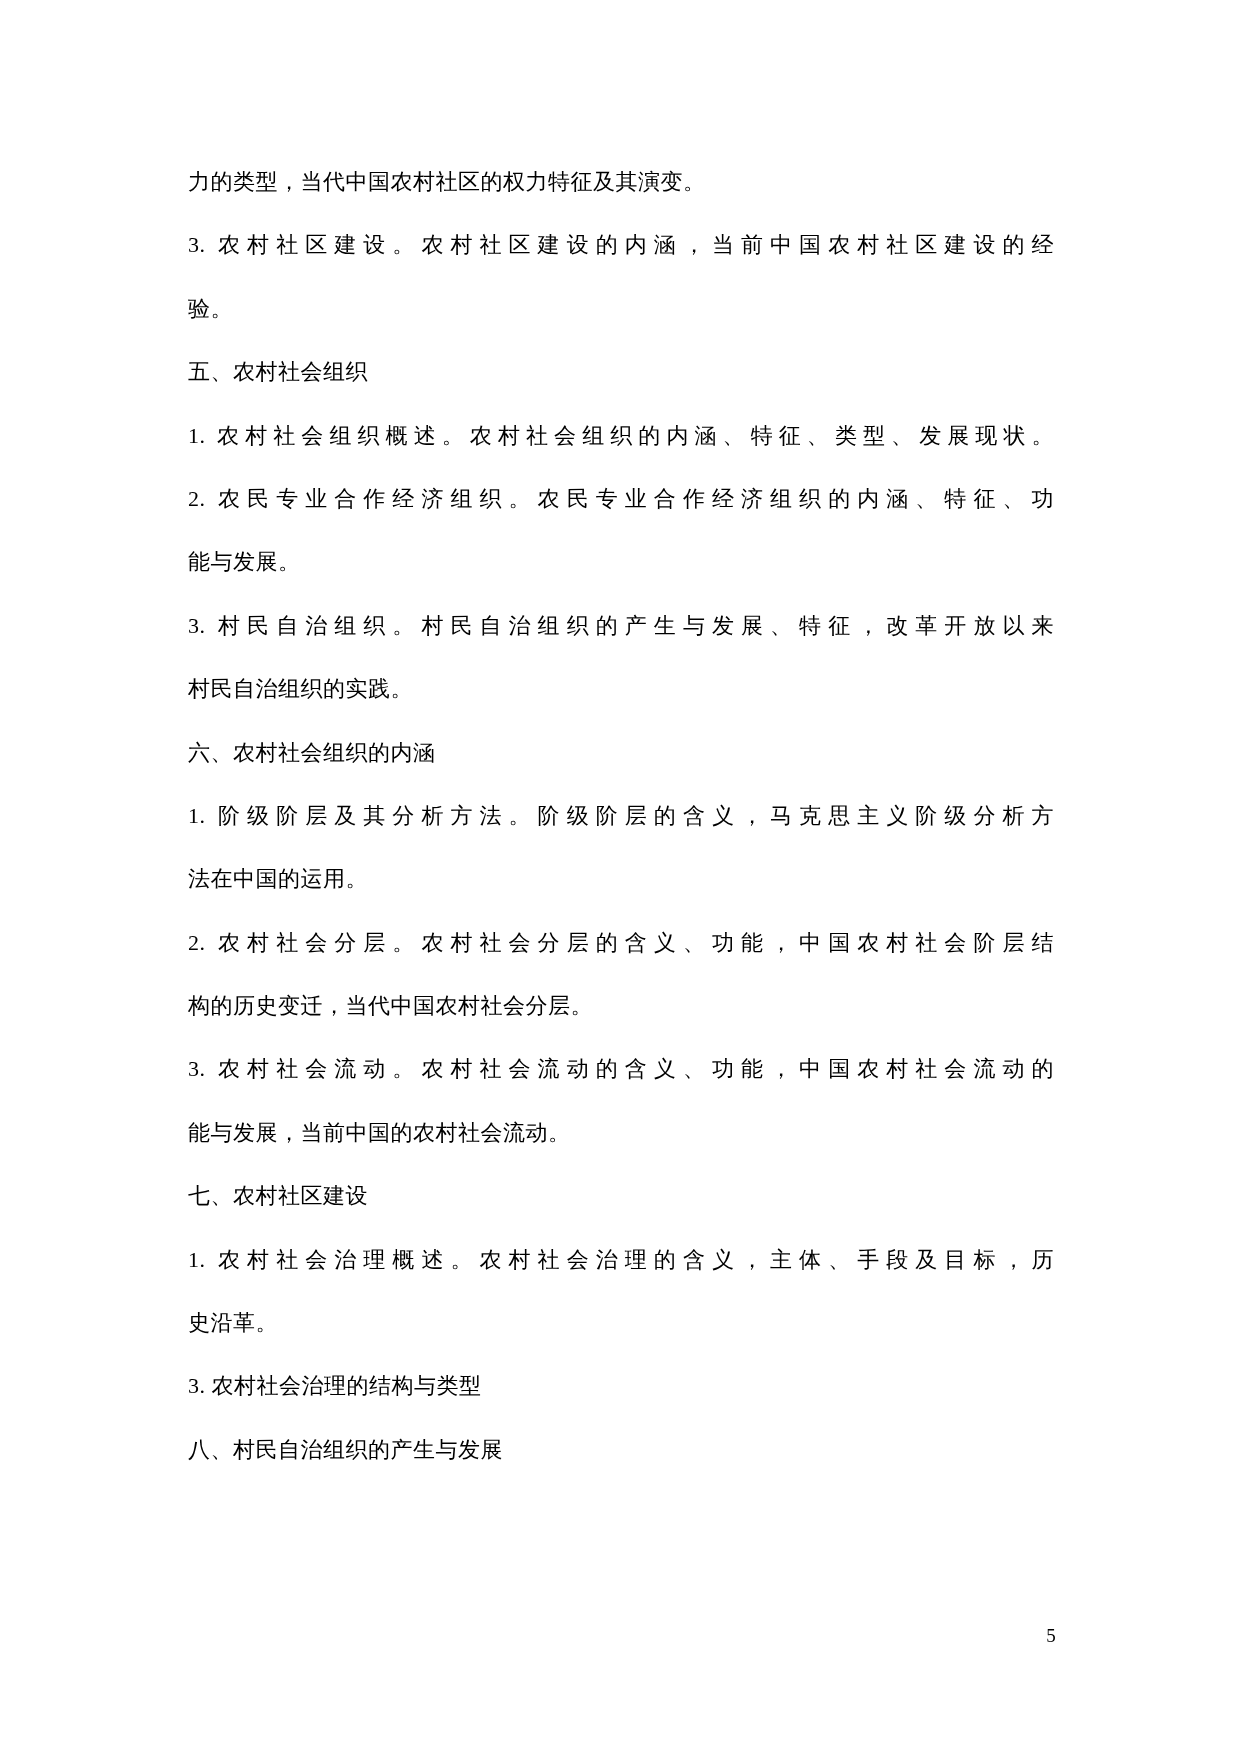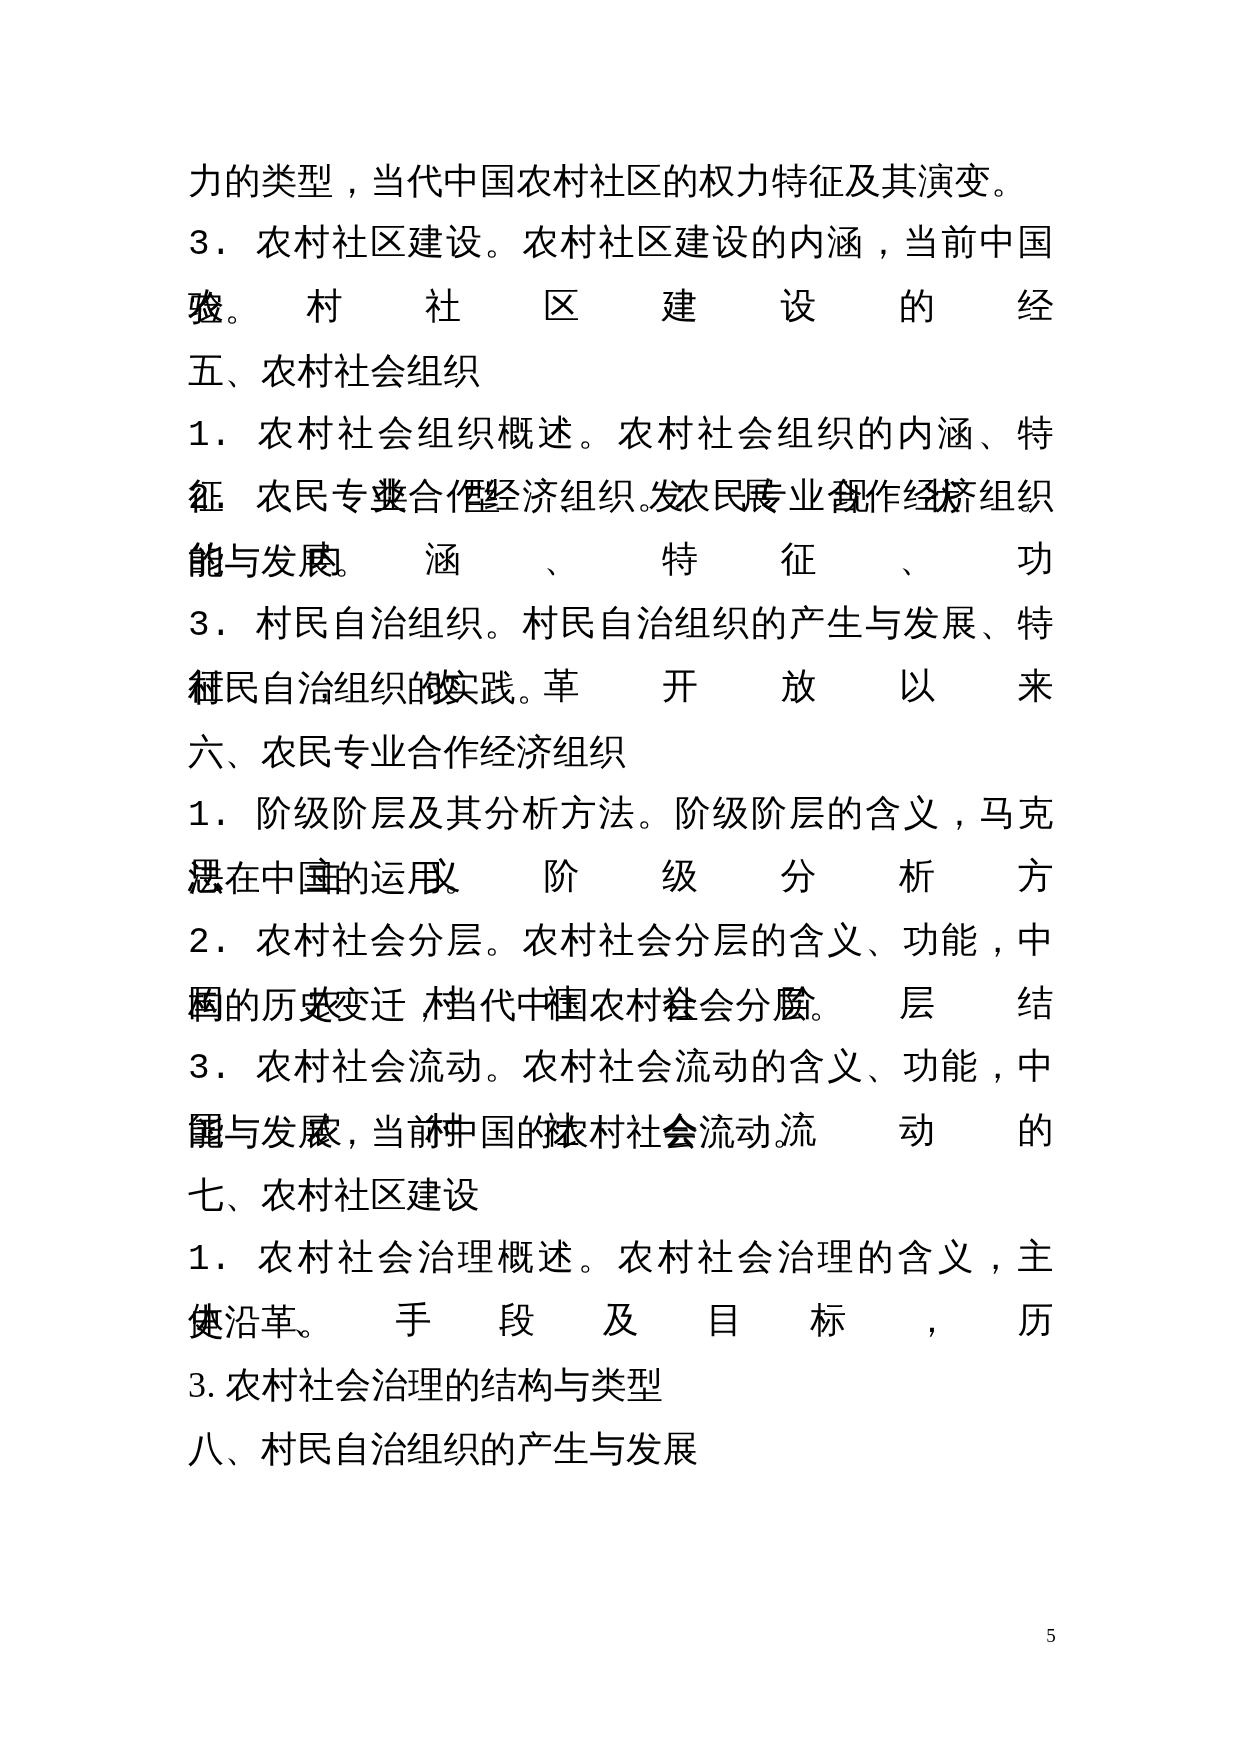--- a/index.html
+++ b/index.html
@@ -16,32 +16,31 @@
     color: #000000;
     overflow: hidden;
   }
   .text-block {
     position: absolute;
     left: 188px;
     top: 150px;
     width: 866px;
   }
   .line {
-    font-size: 36px;
+    font-size: 22px;
     height: 63.4px;
     line-height: 63.4px;
     white-space: nowrap;
     letter-spacing: 0.5px;
   }
   .line.full {
     white-space: normal;
     text-align: justify;
     text-align-last: justify;
     text-justify: inter-character;
-    font-family: Liberation Mono, monospace;
   }
   .page-number {
     position: absolute;
     left: 1036px;
     top: 1620px;
     width: 30px;
     font-size: 19px;
     line-height: 32px;
     text-align: center;
   }
@@ -53,21 +52,21 @@
   <div class="text-block">
       <div class="line">力的类型，当代中国农村社区的权力特征及其演变。</div>
       <div class="line full">3. 农村社区建设。农村社区建设的内涵，当前中国农村社区建设的经</div>
       <div class="line">验。</div>
       <div class="line">五、农村社会组织</div>
       <div class="line full">1. 农村社会组织概述。农村社会组织的内涵、特征、类型、发展现状。</div>
       <div class="line full">2. 农民专业合作经济组织。农民专业合作经济组织的内涵、特征、功</div>
       <div class="line">能与发展。</div>
       <div class="line full">3. 村民自治组织。村民自治组织的产生与发展、特征，改革开放以来</div>
       <div class="line">村民自治组织的实践。</div>
-      <div class="line">六、农民专业合作经济组织</div>
+      <div class="line">六、农村社会组织的内涵</div>
       <div class="line full">1. 阶级阶层及其分析方法。阶级阶层的含义，马克思主义阶级分析方</div>
       <div class="line">法在中国的运用。</div>
       <div class="line full">2. 农村社会分层。农村社会分层的含义、功能，中国农村社会阶层结</div>
       <div class="line">构的历史变迁，当代中国农村社会分层。</div>
       <div class="line full">3. 农村社会流动。农村社会流动的含义、功能，中国农村社会流动的</div>
       <div class="line">能与发展，当前中国的农村社会流动。</div>
       <div class="line">七、农村社区建设</div>
       <div class="line full">1. 农村社会治理概述。农村社会治理的含义，主体、手段及目标，历</div>
       <div class="line">史沿革。</div>
       <div class="line">3. 农村社会治理的结构与类型</div>

